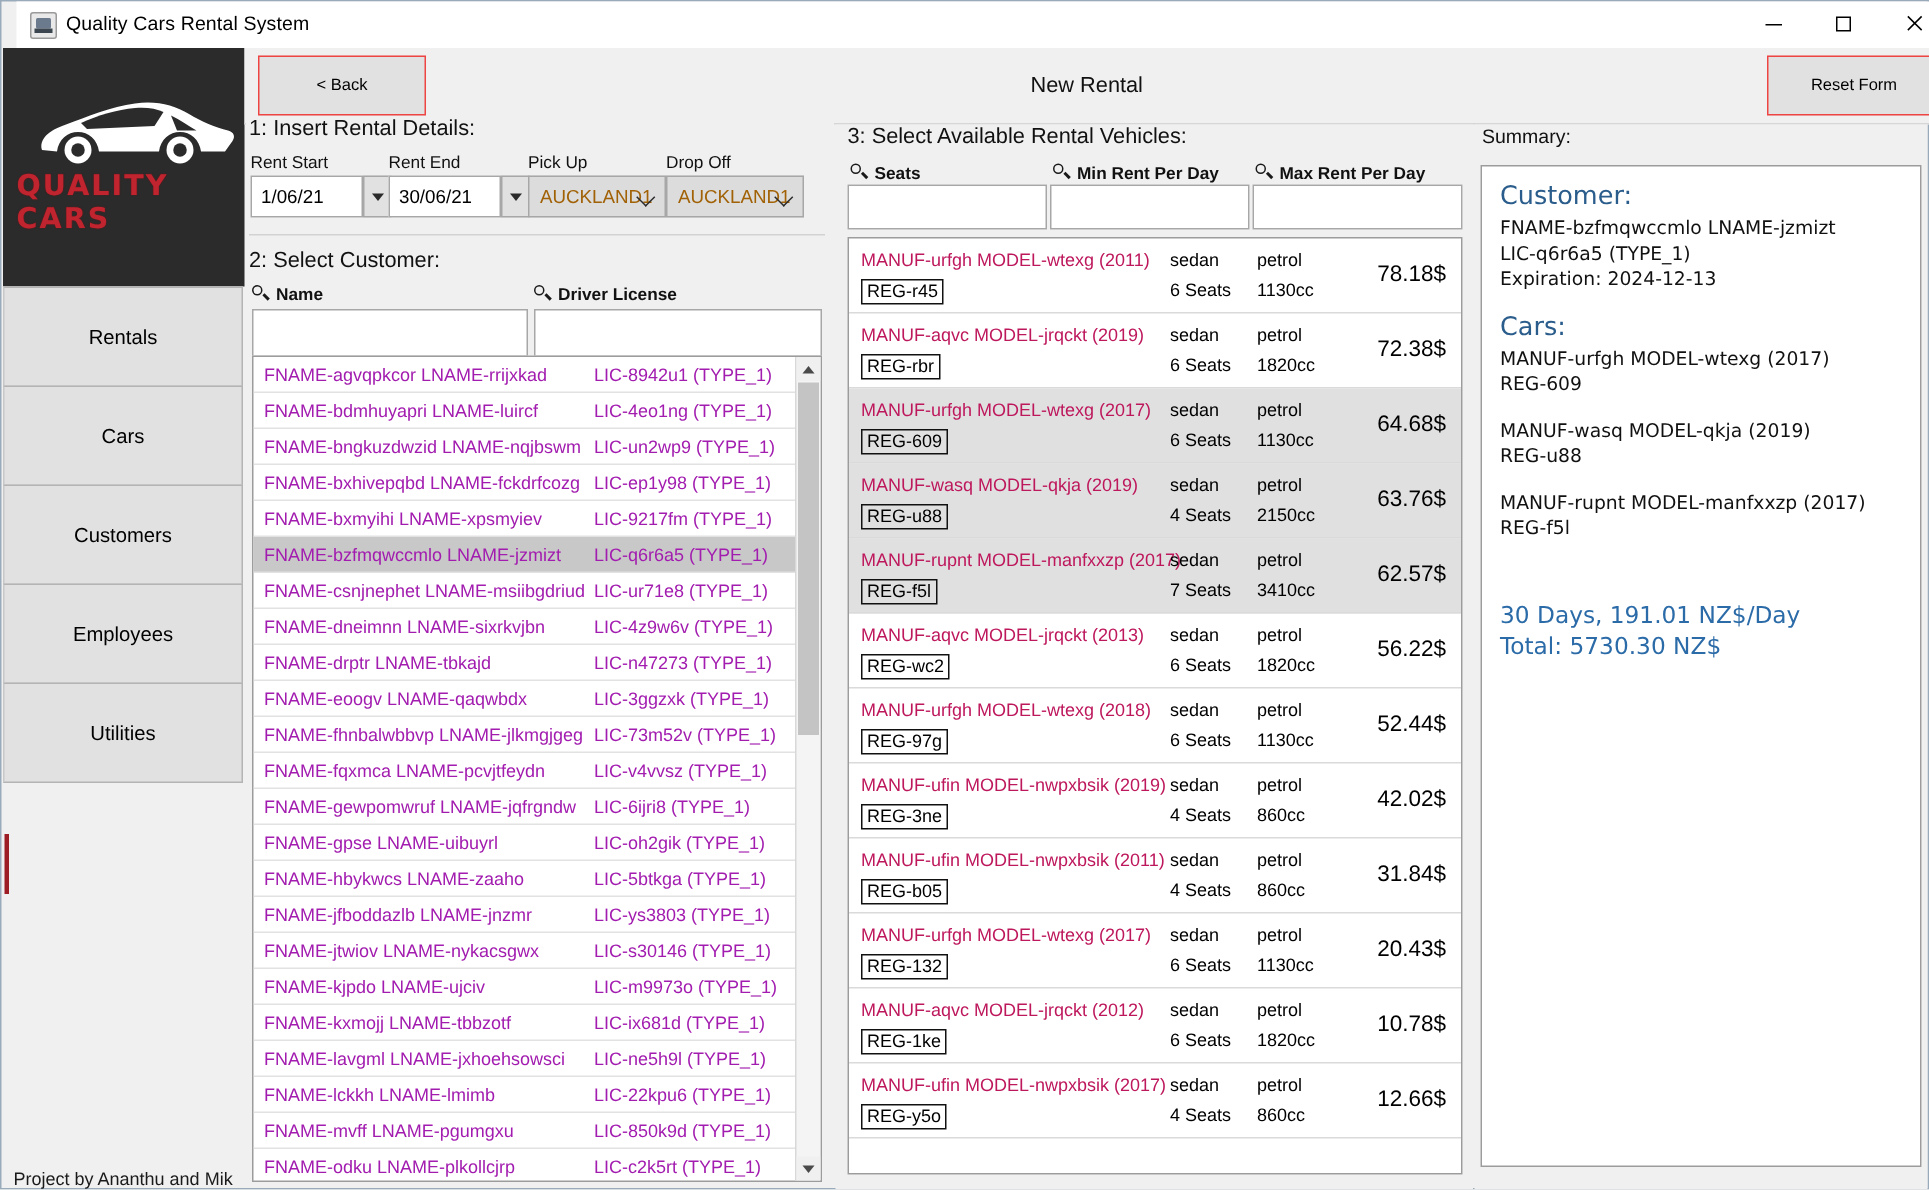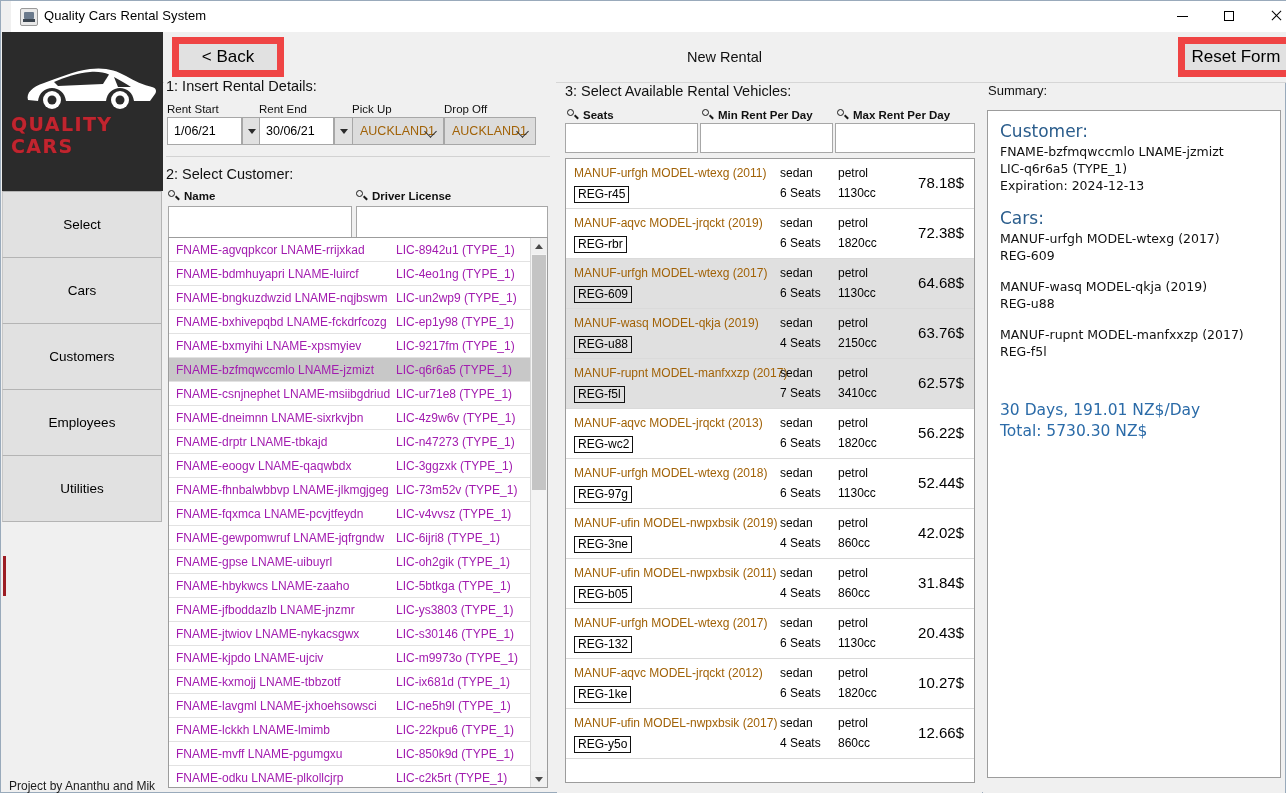--- a/index.html
+++ b/index.html
@@ -36,21 +36,21 @@
   .logo-word{position:absolute;left:9px;top:81px;font-family:"DejaVu Sans",sans-serif;font-weight:bold;font-size:19px;letter-spacing:1.4px;color:#c0252f;text-shadow:0 0 1px #7d1017;}
   .navlist{position:absolute;left:0;top:159px;width:161px;}
   .navitem{position:relative;width:160px;height:67px;background:#e1e1e1;border:1px solid #b4b4b4;border-left:1px solid #c8c8c8;box-sizing:border-box;margin-top:-1px;
            display:flex;align-items:center;justify-content:center;font-size:13.5px;color:#000;cursor:default;}
   .navitem:first-child{margin-top:0;}
   .foot-note{position:absolute;left:7px;top:747px;font-size:12px;color:#1a1a1a;}
   .red-strip{position:absolute;left:1px;top:524px;width:3px;height:40px;background:#9c1d24;}
 
   
   .topbar{position:absolute;left:162px;top:31px;width:1123px;height:50px;background:#f0f0f0;border-bottom:1px solid #d6d6d6;}
-  .btn{background:#e1e1e1;border:7px solid #ef4444;box-sizing:border-box;font-size:17px;color:#000;display:flex;align-items:center;justify-content:center;cursor:default;}
+  .btn{background:#e1e1e1;border:1px solid #ef4444;box-sizing:border-box;font-size:11px;color:#000;display:flex;align-items:center;justify-content:center;cursor:default;}
   .btn-back{position:absolute;left:9px;top:5px;width:112px;height:40px;}
   .page-title{position:absolute;left:0;top:0;width:1123px;height:50px;display:flex;align-items:center;justify-content:center;font-size:14.5px;color:#111;pointer-events:none;}
   .btn-reset{position:absolute;left:1015px;top:5px;width:116px;height:40px;}
 
   
   .col1{position:absolute;left:163px;top:77px;width:392px;height:710px;background:#f0f0f0;}
   .sec-title{position:absolute;font-size:14.5px;color:#111;}
   .fld-label{position:absolute;font-size:11.5px;color:#111;}
   .textbox{position:absolute;background:#fff;border:1px solid #a7a7a7;box-sizing:border-box;font-size:12.5px;color:#000;padding:0 6px;display:flex;align-items:center;}
   .spinner-btn{position:absolute;width:19px;height:28px;background:#e1e1e1;border:1px solid #a7a7a7;box-sizing:border-box;display:flex;align-items:center;justify-content:center;cursor:default;}
@@ -75,21 +75,21 @@
   .sb-arrow{position:absolute;left:0;width:16px;height:16px;background:#f0f0f0;display:flex;align-items:center;justify-content:center;cursor:default;}
   .sb-arrow .up{width:0;height:0;border-left:4px solid transparent;border-right:4px solid transparent;border-bottom:5px solid #4a4a4a;}
   .sb-arrow .dn{width:0;height:0;border-left:4px solid transparent;border-right:4px solid transparent;border-top:5px solid #4a4a4a;}
   .sb-thumb{position:absolute;left:1px;width:14px;background:#c4c4c4;cursor:default;}
 
   
   .col2{position:absolute;left:556px;top:82px;width:425px;height:710px;background:#f0f0f0;}
   .veh-list{position:absolute;left:8px;top:75px;width:410px;height:625px;background:#fff;border:1px solid #9c9c9c;box-sizing:border-box;overflow:hidden;}
   .veh-row{position:relative;height:49px;border-bottom:1px solid #dadada;cursor:default;}
   .veh-row.sel{background:#e0e0e0;}
-  .veh-title{position:absolute;left:8px;top:7px;font-size:12px;color:#a16207;}
+  .veh-title{position:absolute;left:8px;top:7px;font-size:12px;color:#be185d;}
   .veh-reg{position:absolute;left:8px;top:27px;font-size:12px;color:#000;border:1px solid #111;padding:0 3px;line-height:15px;}
   .veh-body{position:absolute;left:214px;top:7px;font-size:12px;}
   .veh-seats{position:absolute;left:214px;top:27px;font-size:12px;}
   .veh-fuel{position:absolute;left:272px;top:7px;font-size:12px;}
   .veh-cc{position:absolute;left:272px;top:27px;font-size:12px;}
   .veh-price{position:absolute;right:10px;top:15px;font-size:15px;color:#000;}
 
   
   .col3{position:absolute;left:982px;top:82px;width:302px;height:710px;background:#f0f0f0;}
   .sum-box{position:absolute;left:4px;top:27px;width:294px;height:668px;background:#fff;border:1px solid #9c9c9c;box-sizing:border-box;padding:10px 12px;overflow:hidden;}
@@ -125,21 +125,21 @@
         <path fill="#2b2b2b" d="M106 17 C112 20 118 24 123 27 L110 27 Z"></path>
         <circle cx="44" cy="40" r="9" fill="#ffffff"></circle>
         <circle cx="44" cy="40" r="4.5" fill="#2b2b2b"></circle>
         <circle cx="112" cy="40" r="9" fill="#ffffff"></circle>
         <circle cx="112" cy="40" r="4.5" fill="#2b2b2b"></circle>
       </svg>
       <div class="logo-word">QUALITY CARS</div>
     </div>
     <div class="navlist">
       <div class="navitem">
-          <span>Select</span>
+          <span>Rentals</span>
         </div>
       <div class="navitem">
           <span>Cars</span>
         </div>
       <div class="navitem">
           <span>Customers</span>
         </div>
       <div class="navitem">
           <span>Employees</span>
         </div>
@@ -405,21 +405,21 @@
             <span class="veh-cc">1130cc</span>
             <span class="veh-price">20.43$</span>
           </div>
           <div class="veh-row">
             <span class="veh-title">MANUF-aqvc MODEL-jrqckt (2012)</span>
             <span class="veh-reg">REG-1ke</span>
             <span class="veh-body">sedan</span>
             <span class="veh-seats">6 Seats</span>
             <span class="veh-fuel">petrol</span>
             <span class="veh-cc">1820cc</span>
-            <span class="veh-price">10.27$</span>
+            <span class="veh-price">10.78$</span>
           </div>
           <div class="veh-row">
             <span class="veh-title">MANUF-ufin MODEL-nwpxbsik (2017)</span>
             <span class="veh-reg">REG-y5o</span>
             <span class="veh-body">sedan</span>
             <span class="veh-seats">4 Seats</span>
             <span class="veh-fuel">petrol</span>
             <span class="veh-cc">860cc</span>
             <span class="veh-price">12.66$</span>
           </div>

